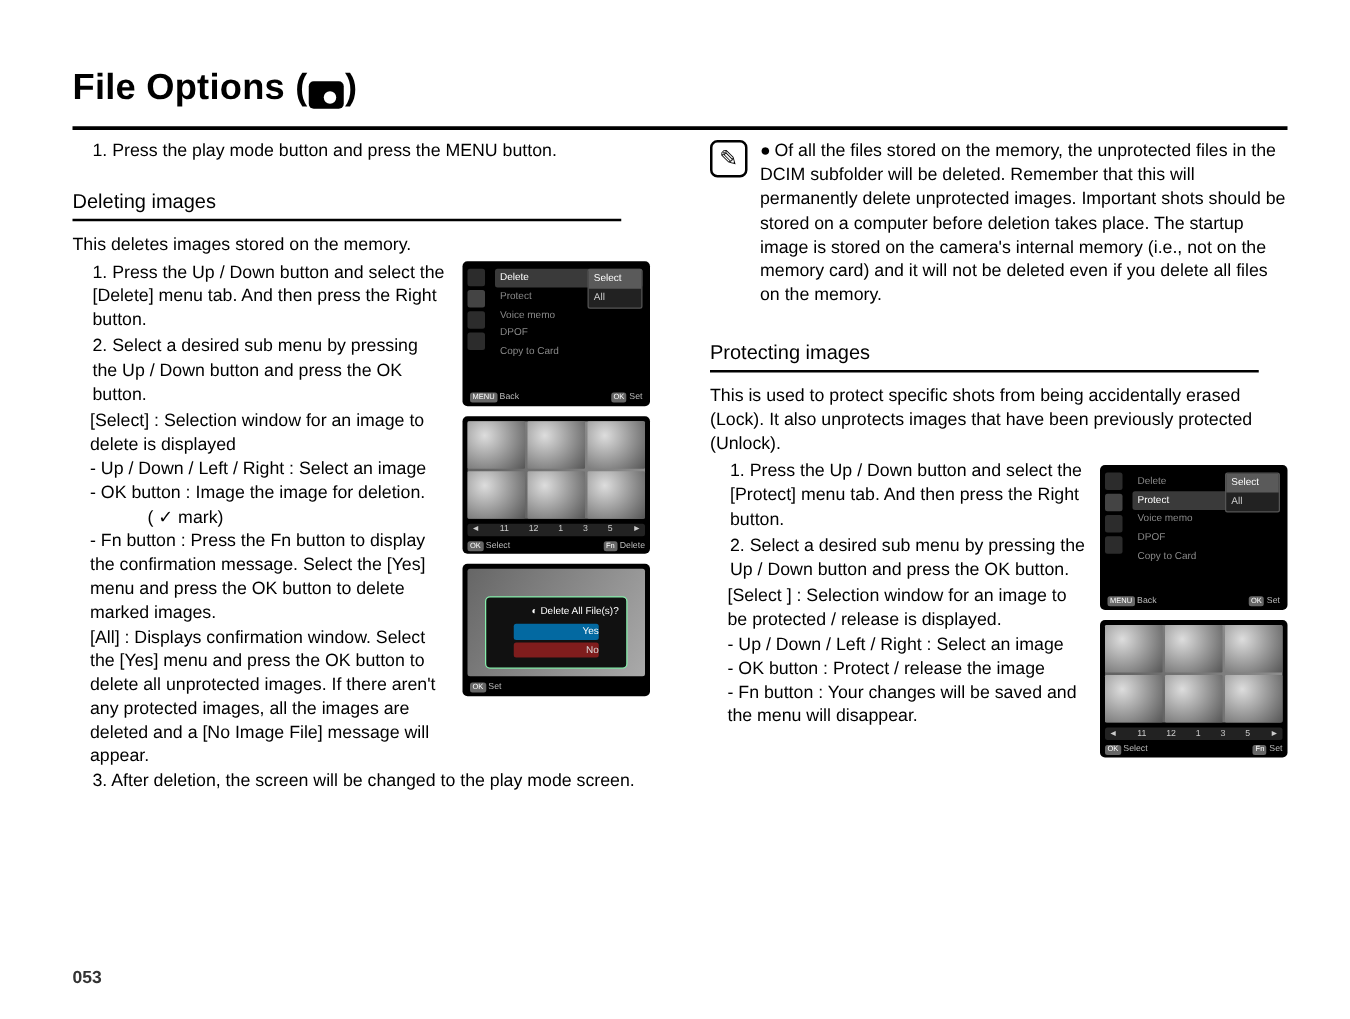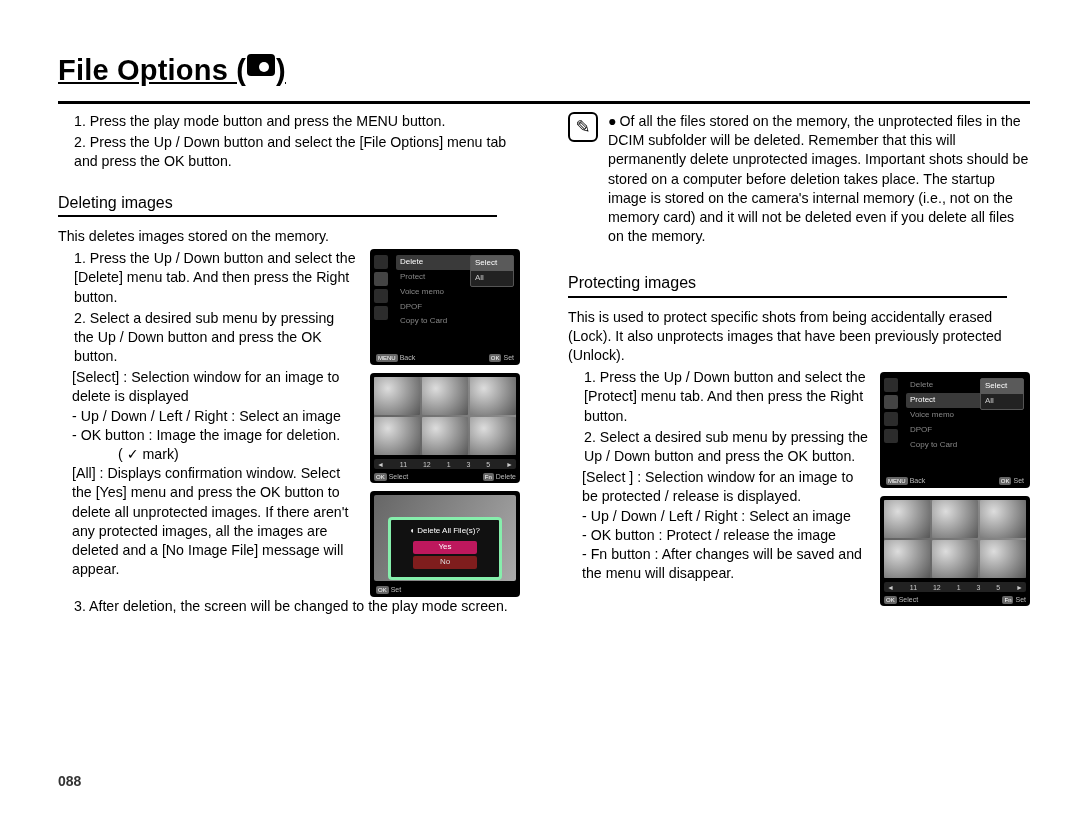--- a/index.html
+++ b/index.html
@@ -13,24 +13,23 @@
     height: 815px;
   }
   .page {
     width: 1080px;
     height: 815px;
     padding: 54px 50px 30px 58px;
     position: relative;
   }
   .title-row {
     display: flex;
-    align-items: flex-start;
+    align-items: flex-end;
     gap: 1px;
     margin-bottom: 14px;
-    text-decoration: underline;
   }
   .title {
     font-size: 29px;
     font-weight: bold;
     letter-spacing: 0.2px;
   }
   .title-icon {
     width: 28px;
     height: 22px;
     background: #000;
@@ -219,32 +218,32 @@
   }
   .cam-confirm .bg {
     position:absolute; inset:4px 4px 16px 4px;
     background: linear-gradient(120deg,#666,#aaa);
     border-radius:2px;
   }
   .cam-confirm .dialog {
     position:absolute;
     left:18px; right:18px; top:26px;
     background:#111;
-    border:3px solid #86efac;
+    border:1px solid #86efac;
     border-radius:4px;
     padding:6px;
     color:#ddd;
     font-size:8px;
-    text-align:center;
+    text-align:right;
   }
   .cam-confirm .dialog .q { color:#fff; margin-bottom:4px; }
   .cam-confirm .dialog .btn {
     background:#7f1d1d; border-radius:2px; padding:1px 0; margin:2px 16px;
   }
-  .cam-confirm .dialog .btn.sel { background:#be185d; color:#fff; }
+  .cam-confirm .dialog .btn.sel { background:#0369a1; color:#fff; }
   .cam-confirm .footer {
     position:absolute; left:6px; bottom:3px;
     font-size:7px;color:#bbb;
   }
 
   
   .note-box {
     width: 30px; height: 30px;
     border: 2px solid #000;
     border-radius: 6px;
@@ -283,21 +282,20 @@
       </span>
     <span class="title">)</span>
   </div>
   <hr class="hr-title">
 
   <div class="columns">
 
     <div class="col">
       <ol class="main-list">
         <li>1. Press the play mode button and press the MENU button.</li>
-        <li>2. Press the Up / Down button and select the [File Options] menu tab and press the OK button.</li>
       </ol>
 
       <div class="section-heading">Deleting images</div>
       <hr class="hr-sub">
 
       <p>This deletes images stored on the memory.</p>
 
       <div class="right-float">
 
         <div class="cam-menu">
@@ -362,20 +360,21 @@
 
       <div class="wrap-narrow">
         <ol class="main-list">
           <li>1. Press the Up / Down button and select the [Delete] menu tab. And then press the Right button.</li>
           <li>2. Select a desired sub menu by pressing the Up / Down button and press the OK button.</li>
         </ol>
         <div class="indent-block">[Select] : Selection window for an image to delete is displayed</div>
         <div class="indent-block">- Up / Down / Left / Right : Select an image</div>
         <div class="indent-block">- OK button : Image the image for deletion.</div>
         <div class="indent-block3 check">( ✓ mark)</div>
+        <div class="indent-block">- Fn button : Press the Fn button to display the confirmation message. Select the [Yes] menu and press the OK button to delete marked images.</div>
         <div class="indent-block">[All] : Displays confirmation window. Select the [Yes] menu and press the OK button to delete all unprotected images. If there aren't any protected images, all the images are deleted and a [No Image File] message will appear.</div>
       </div>
       <div style="clear:both"></div>
       <ol class="main-list">
         <li>3. After deletion, the screen will be changed to the play mode screen.</li>
       </ol>
     </div>
 
     <div class="col">
 
@@ -441,20 +440,20 @@
       </div>
 
       <div class="wrap-narrow2">
         <ol class="main-list">
           <li>1. Press the Up / Down button and select the [Protect] menu tab. And then press the Right button.</li>
           <li>2. Select a desired sub menu by pressing the Up / Down button and press the OK button.</li>
         </ol>
         <div class="indent-block">[Select ] : Selection window for an image to be protected / release is displayed.</div>
         <div class="indent-block">- Up / Down / Left / Right : Select an image</div>
         <div class="indent-block">- OK button : Protect / release the image</div>
-        <div class="indent-block">- Fn button : After changes will be saved and the menu will disappear.</div>
+        <div class="indent-block">- Fn button : Your changes will be saved and the menu will disappear.</div>
       </div>
 
     </div>
   </div>
 
-  <div class="page-number">088</div>
+  <div class="page-number">053</div>
 </div>
 
 </body></html>

